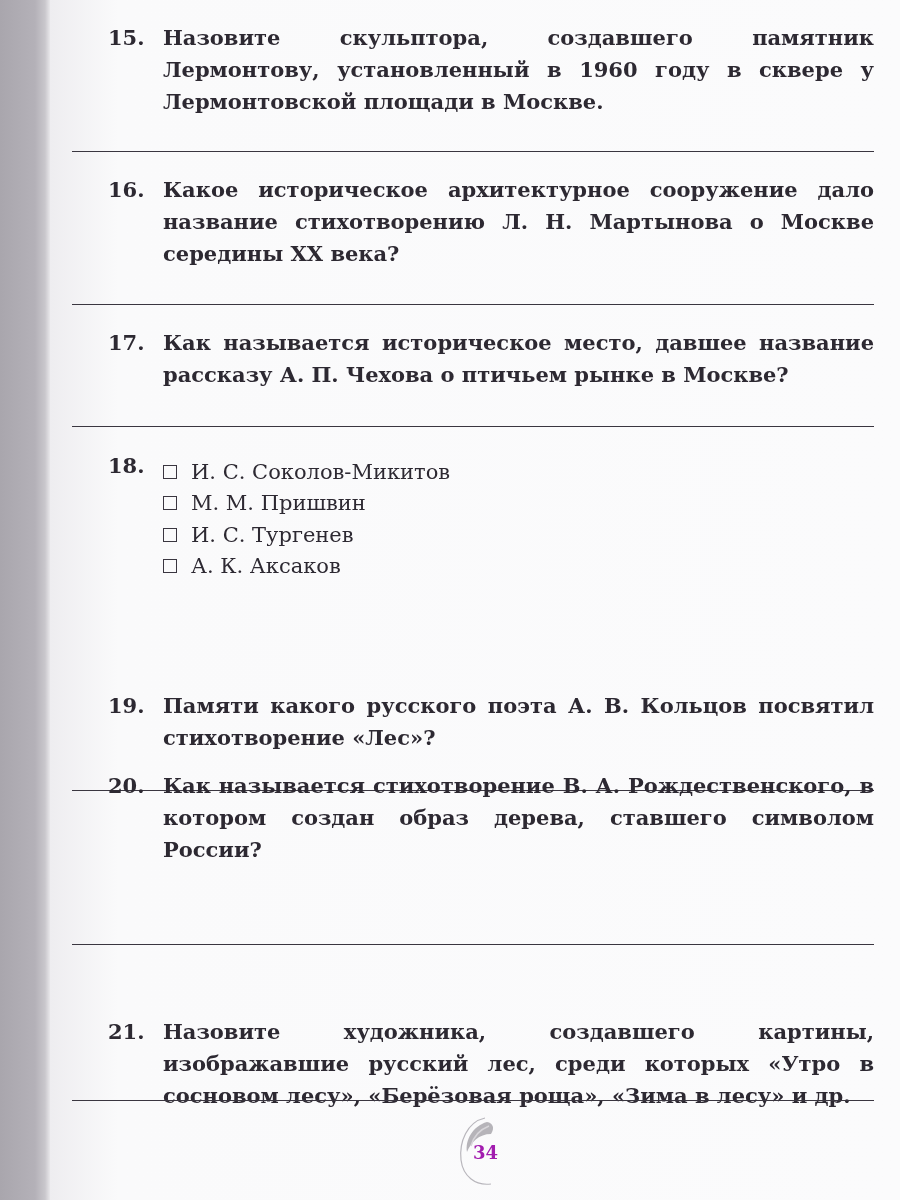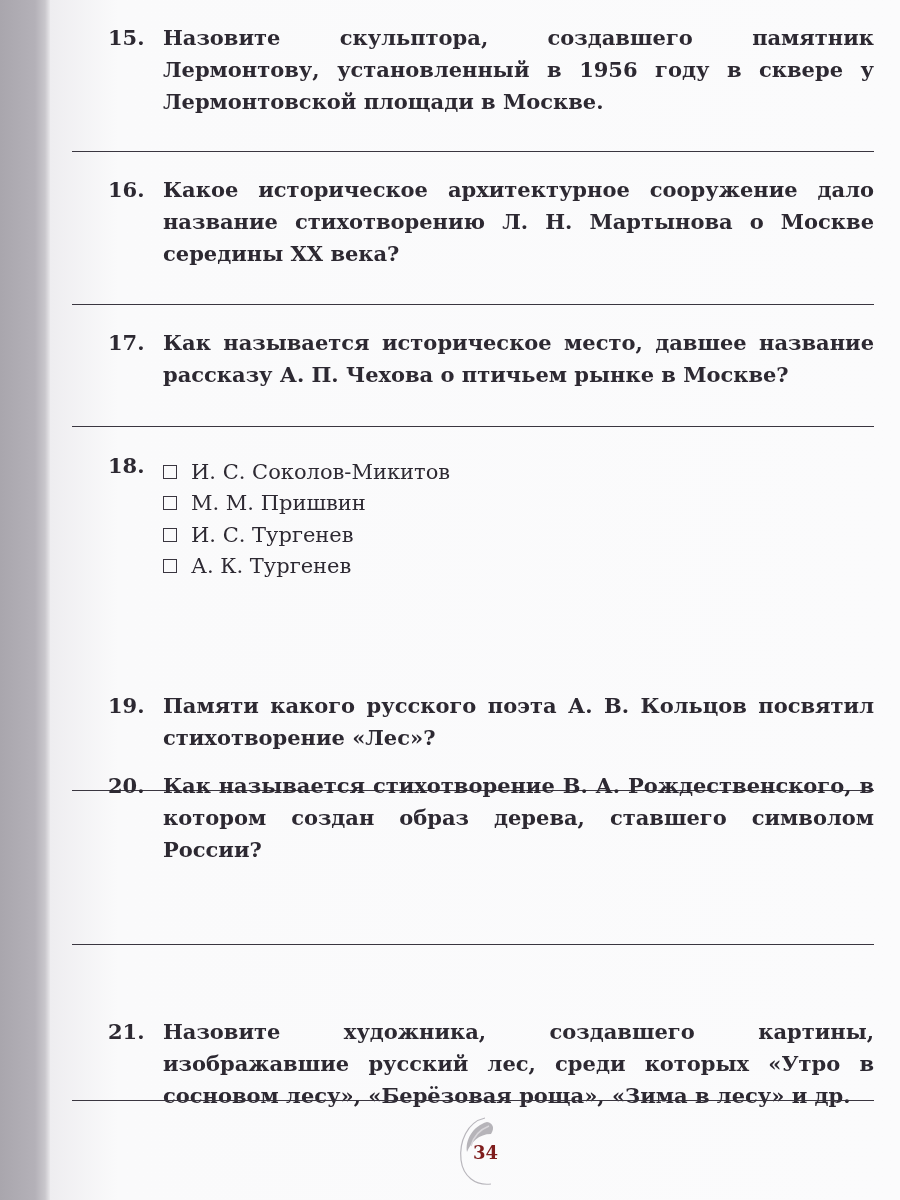--- a/index.html
+++ b/index.html
@@ -36,32 +36,32 @@
     .option { display: flex; align-items: center; height: 31.5px; }
     .checkbox {
       width: 12px; height: 12px; border: 1.5px solid #3a3640; margin-right: 14px;
       background: transparent; flex: none;
     }
     .option-label { font-weight: normal; }
     .page-number-wrap {
       position: absolute; left: 455px; top: 1112px; width: 60px; height: 80px;
     }
     .page-number {
-      position: absolute; left: 18px; top: 30px; font-size: 18px; font-weight: bold; color: #7f1d1d;
+      position: absolute; left: 18px; top: 30px; font-size: 18px; font-weight: bold; color: #a21caf;
     }
   </style>
 </head>
 <body>
 
 <div class="margin-strip"></div>
 <div class="page"></div>
 
 <div class="q" style="top:22px;">
   <span class="num">15.</span>
-  <div class="text">Назовите скульптора, создавшего памятник Лермонтову, установленный в 1956 году в сквере у Лермонтовской площади в Москве.</div>
+  <div class="text">Назовите скульптора, создавшего памятник Лермонтову, установленный в 1960 году в сквере у Лермонтовской площади в Москве.</div>
 </div>
 <div class="answer-line" style="top:151px;"></div>
 
 <div class="q" style="top:174px;">
   <span class="num">16.</span>
   <div class="text">Какое историческое архитектурное сооружение дало название стихотворению Л. Н. Мартынова о Москве середины XX века?</div>
 </div>
 <div class="answer-line" style="top:304px;"></div>
 
 <div class="q" style="top:327px;">
@@ -80,21 +80,21 @@
     <div class="option">
       <span class="checkbox"></span>
       <span class="option-label">М. М. Пришвин</span>
     </div>
     <div class="option">
       <span class="checkbox"></span>
       <span class="option-label">И. С. Тургенев</span>
     </div>
     <div class="option">
       <span class="checkbox"></span>
-      <span class="option-label">А. К. Тургенев</span>
+      <span class="option-label">А. К. Аксаков</span>
     </div>
   </div>
 </div>
 
 <div class="q" style="top:690px;">
   <span class="num">19.</span>
   <div class="text">Памяти какого русского поэта А. В. Кольцов посвятил стихотворение «Лес»?</div>
 </div>
 <div class="answer-line" style="top:790px;"></div>
 

